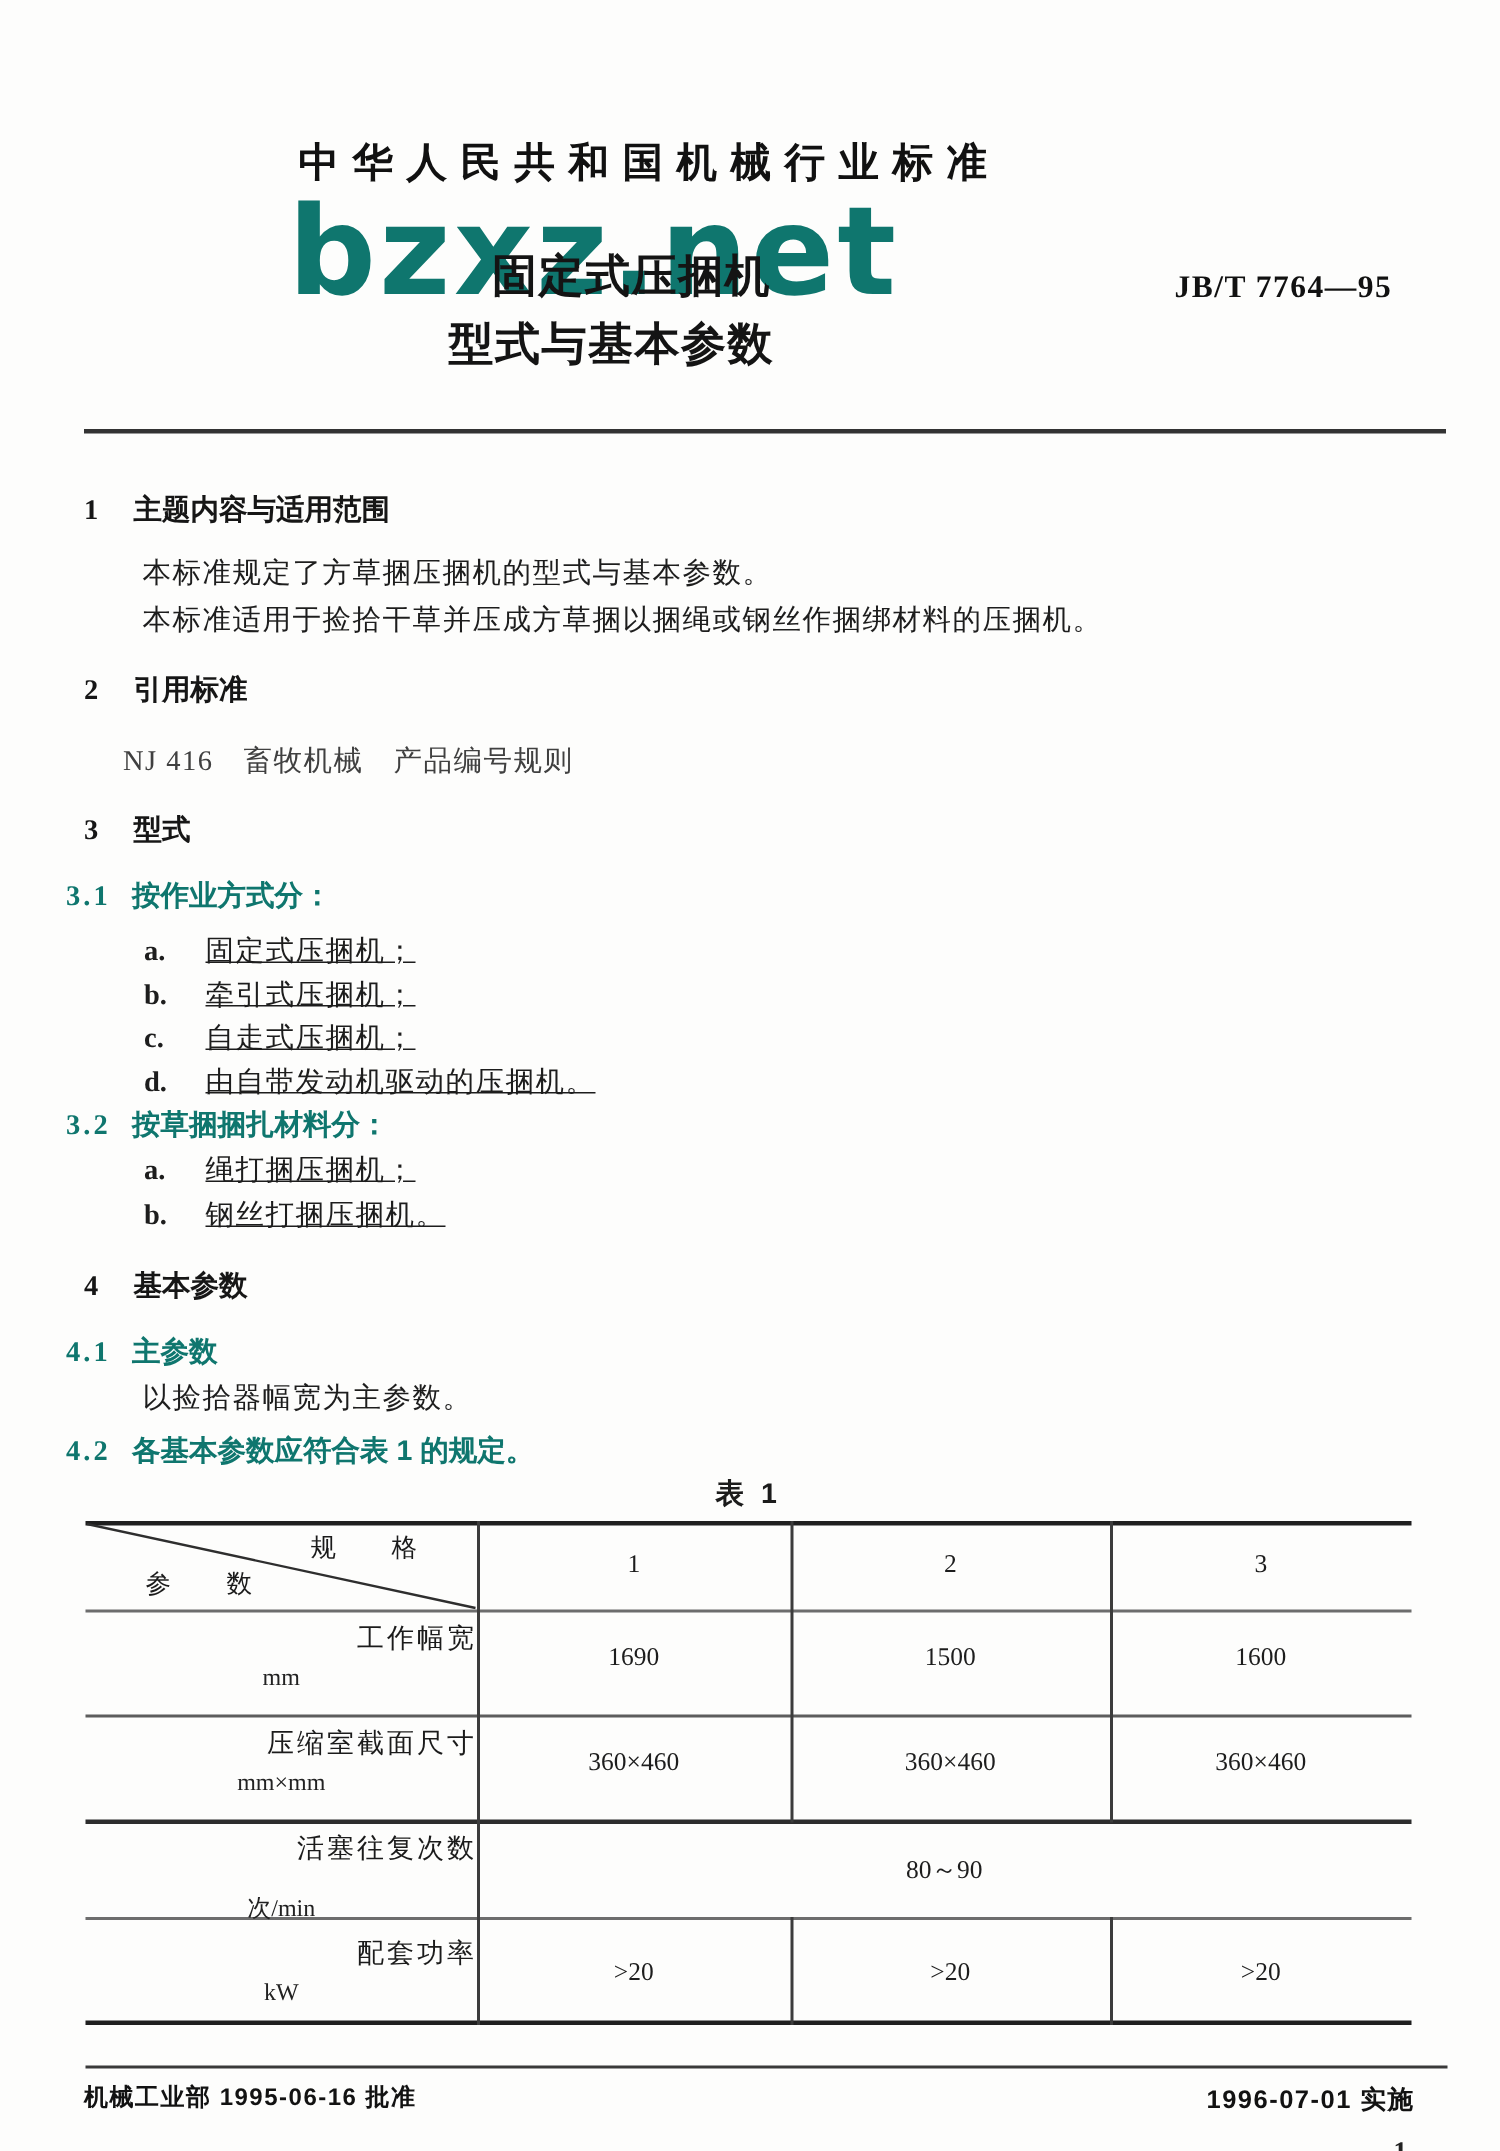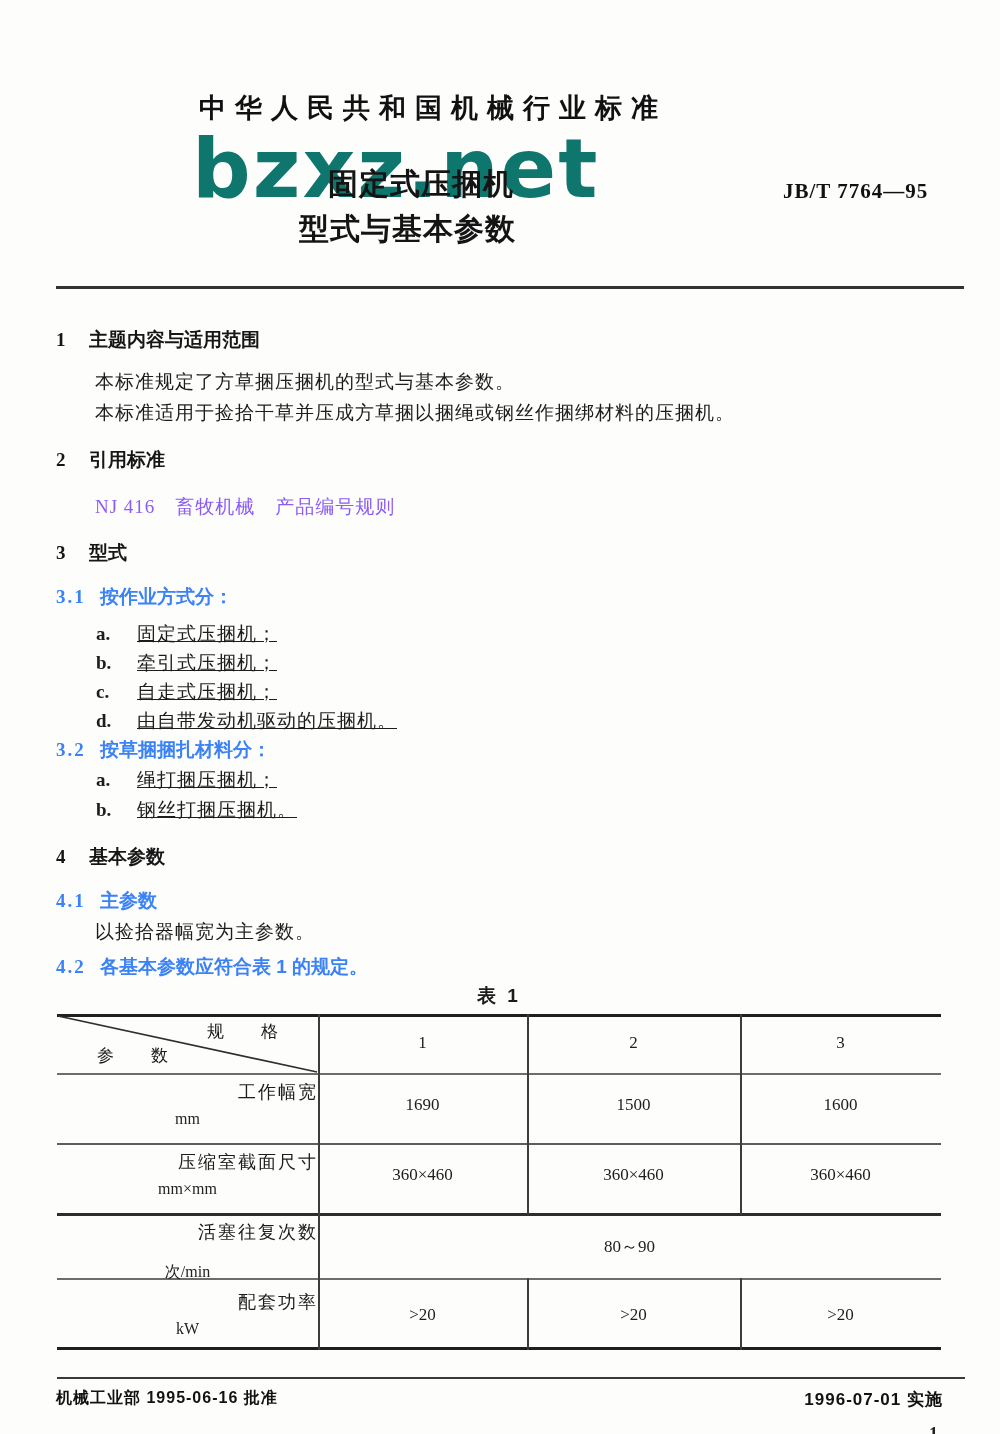--- a/index.html
+++ b/index.html
@@ -42,27 +42,27 @@
   .rule{position:absolute;background:#2b2b2b;}
   .main-rule{left:56px;top:286px;width:908px;height:3px;background:#333;}
   
   .h1{
     left:56px;
     font-family:"Liberation Sans","DejaVu Sans",sans-serif;
     font-weight:bold;font-size:19px;color:#161616;
   }
   .h1 .num{font-family:"Liberation Serif","DejaVu Serif",serif;font-weight:bold;display:inline-block;width:33px;}
   .sub{
-    left:56px;
-    font-family:"Liberation Sans","DejaVu Sans",sans-serif;
-    font-weight:bold;font-size:19px;color:#3b82f6;
+    left:44px;
+    font-family:"Liberation Sans","DejaVu Sans",sans-serif;
+    font-weight:bold;font-size:19px;color:#0f766e;
   }
   .sub .num{font-family:"Liberation Serif","DejaVu Serif",serif;font-weight:bold;display:inline-block;width:44px;letter-spacing:2px;}
   .para{left:95px;font-size:19px;color:#1d1d1d;letter-spacing:1px;}
-  .refline{left:95px;font-size:19px;color:#8b5cf6;letter-spacing:1px;}
+  .refline{left:82px;font-size:19px;color:#404040;letter-spacing:1px;}
   .item{left:96px;font-size:19px;color:#1d1d1d;letter-spacing:1px;text-decoration:underline;}
   .item .ilabel{display:inline-block;width:41px;font-weight:bold;letter-spacing:0;}
   .caption{
     left:57px;top:983px;width:884px;text-align:center;
     font-family:"Liberation Sans","DejaVu Sans",sans-serif;
     font-weight:bold;font-size:19px;letter-spacing:3px;
   }
   
   .tbl{position:absolute;left:57px;top:1014px;width:884px;height:336px;}
   .hline{position:absolute;left:0;width:884px;}

